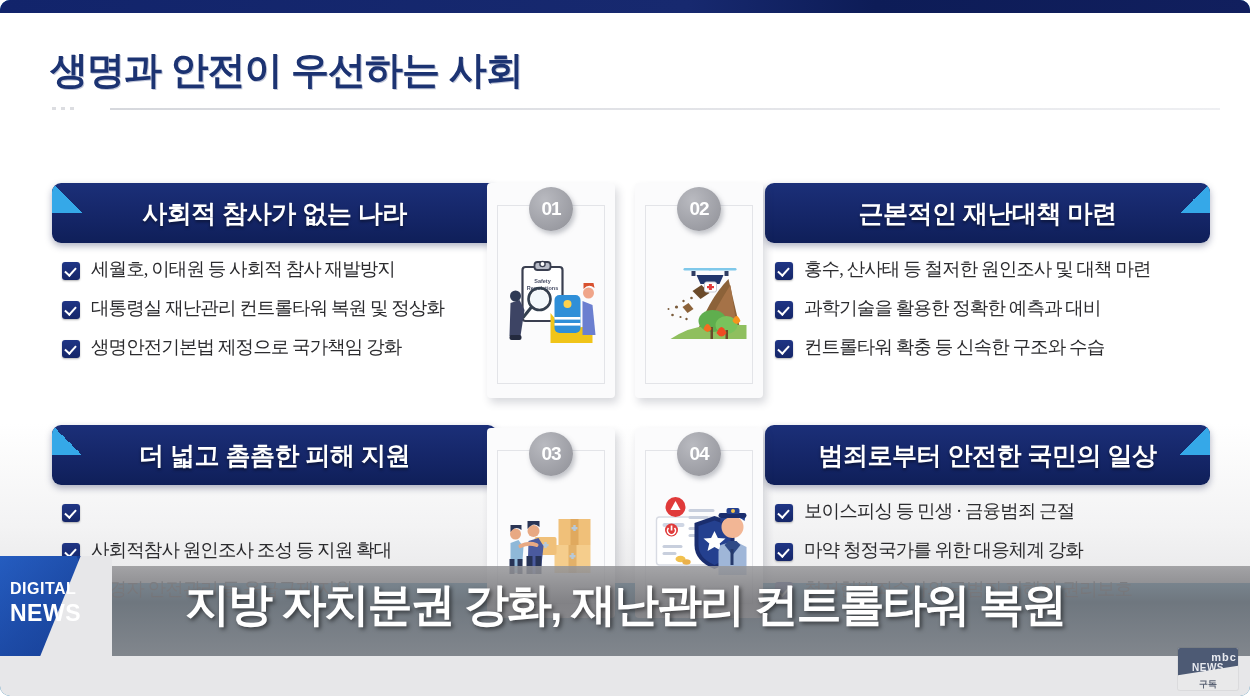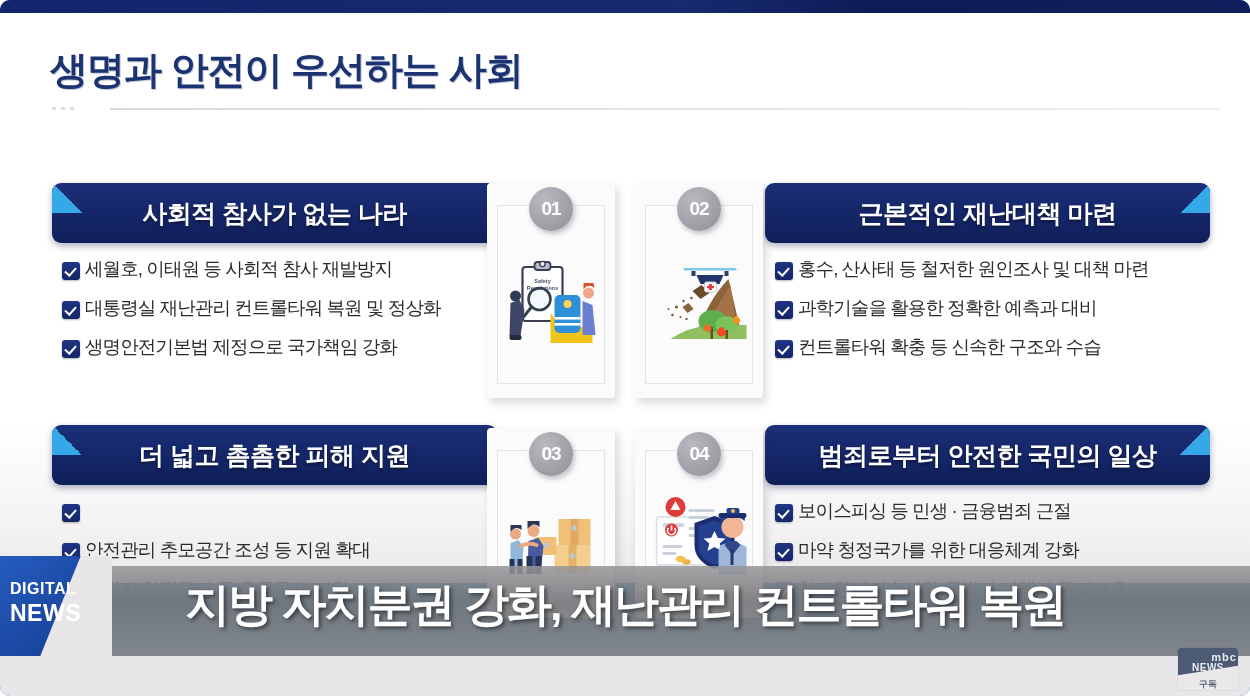--- a/index.html
+++ b/index.html
@@ -49,21 +49,21 @@
     letter-spacing:-0.5px; white-space:nowrap;
     text-shadow:0 2px 3px rgba(0,0,0,.45);
   }
   .corner { position:absolute; width:30px; height:30px; }
   .corner.left  { left:0;  top:0; border-top-left-radius:9px;
      background:linear-gradient(225deg, transparent 50%, #35a8e8 50%); }
   .corner.right { right:0; top:0; border-top-right-radius:9px;
      background:linear-gradient(135deg, transparent 50%, #35a8e8 50%); }
 
   .plist { margin-top:16px; padding-left:10px; }
-  .pitem { display:flex; align-items:flex-start; gap:5px; margin-bottom:18px; }
+  .pitem { display:flex; align-items:flex-start; gap:11px; margin-bottom:18px;font-family:Liberation Serif, serif; }
   .chk { flex:0 0 auto; width:18px; height:18px; margin-top:3px;
          border-radius:3px;
          background:linear-gradient(180deg,#1f3585 0%,#152668 100%);
          position:relative; box-shadow:0 1px 2px rgba(0,0,0,.3); }
   .chk::after { content:""; position:absolute; left:5px; top:3px;
         width:5px; height:9px; border:solid #fff; border-width:0 2.2px 2.2px 0;
         transform:rotate(42deg); }
   .ptxt { font-size:18.5px; color:#2b2b2e; letter-spacing:-0.9px;
           white-space:nowrap; line-height:1.1; }
 
@@ -196,21 +196,21 @@
       <div class="phead">
         <span class="corner left"></span>
         <span class="ptext">더 넓고 촘촘한 피해 지원</span>
       </div>
       <div class="plist">
         <div class="pitem">
           <span class="chk"></span>
         </div>
         <div class="pitem">
           <span class="chk"></span>
-          <span class="ptxt">안전관리 추모공간 조성 등 지원 확대</span>
+          <span class="ptxt">사회적참사 원인조사 조성 등 지원 확대</span>
         </div>
         <div class="pitem">
           <span class="chk"></span>
           <span class="ptxt">적경자 안전관리 등 응급구제 지원</span>
         </div>
       </div>
     </div>
 
     <div class="panel br">
       <div class="phead">

